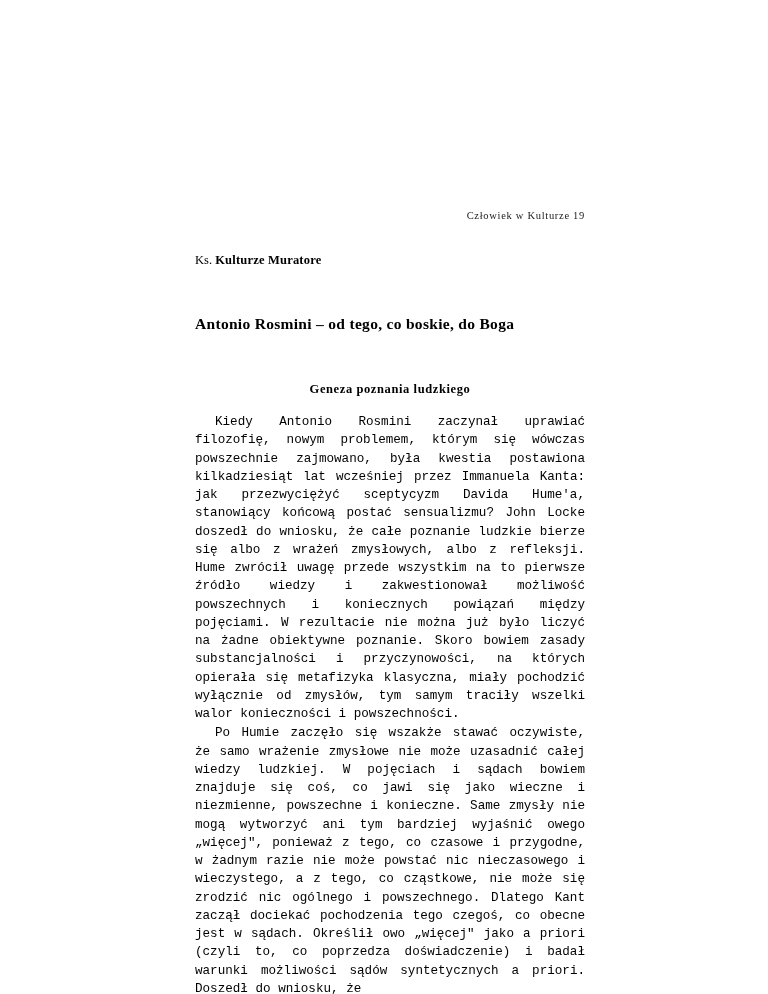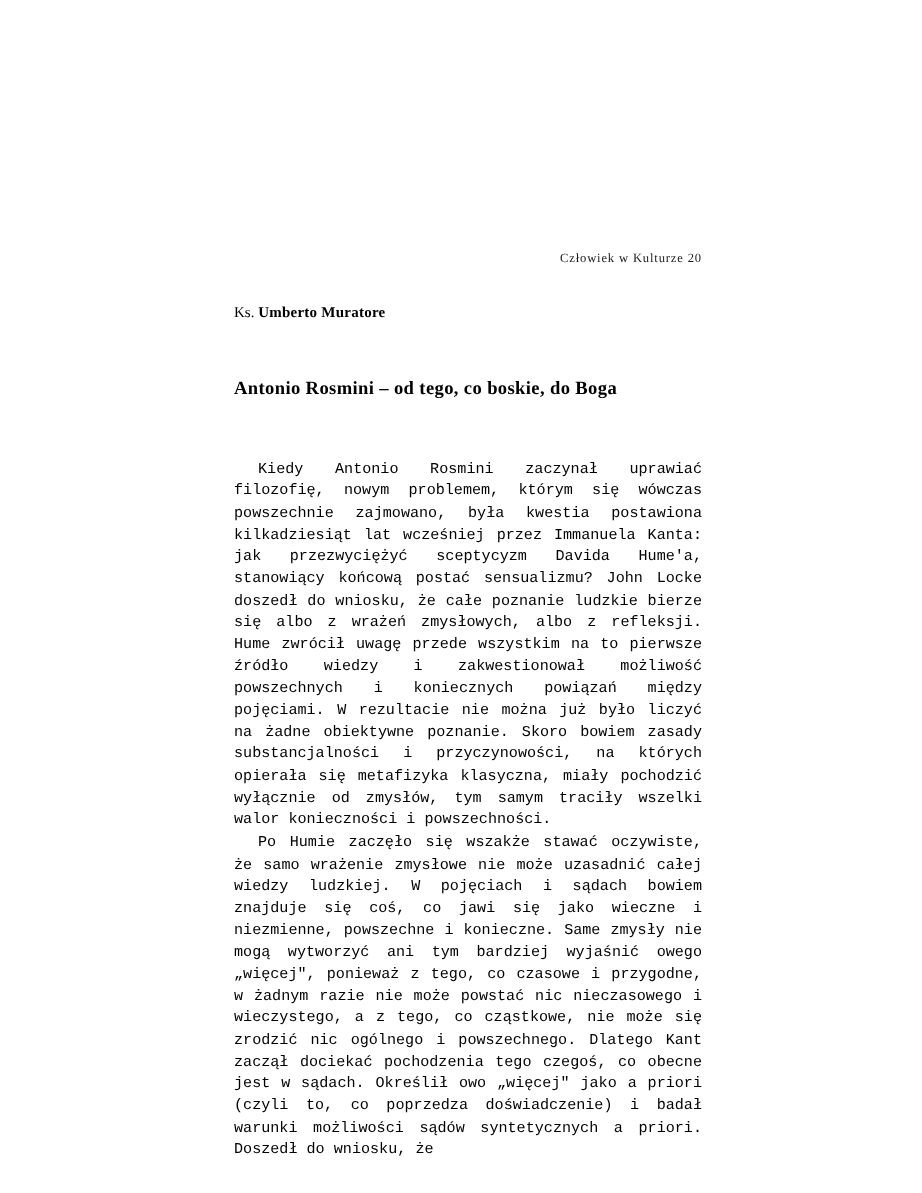--- a/index.html
+++ b/index.html
@@ -76,27 +76,28 @@
   p.body-text + p.body-text {
     margin-top: 1px;
   }
 </style>
 </head>
 <body>
 
 <div class="page">
   <div class="content">
 
-    <div class="running-head">Człowiek w Kulturze  20</div>
+    <div class="running-head">Człowiek w Kulturze  19</div>
 
     <div class="author-line">
-      <span class="prefix">Ks. </span><span class="name">Umberto Muratore</span>
+      <span class="prefix">Ks. </span><span class="name">Kulturze Muratore</span>
     </div>
 
     <h1 class="article-title">Antonio  Rosmini – od tego, co boskie, do Boga</h1>
 
+    <h2 class="section-title">Geneza poznania ludzkiego</h2>
 
     <p class="body-text">Kiedy Antonio Rosmini zaczynał uprawiać filozofię, nowym problemem, którym się wówczas powszechnie zajmowano, była kwestia postawiona kilkadziesiąt lat wcześniej przez Immanuela Kanta: jak przezwyciężyć sceptycyzm Davida Hume'a, stanowiący końcową postać sensualizmu? John Locke doszedł do wniosku, że całe poznanie ludzkie bierze się albo z wrażeń zmysłowych, albo z refleksji. Hume zwrócił uwagę przede wszystkim na to pierwsze źródło wiedzy i zakwestionował możliwość powszechnych i koniecznych powiązań między pojęciami. W rezultacie nie można już było liczyć na żadne obiektywne poznanie. Skoro bowiem zasady substancjalności i przyczynowości, na których opierała się metafizyka klasyczna, miały pochodzić wyłącznie od zmysłów, tym samym traciły wszelki walor konieczności i powszechności.</p>
 
     <p class="body-text">Po Humie zaczęło się wszakże stawać oczywiste, że samo wrażenie zmysłowe nie może uzasadnić całej wiedzy ludzkiej. W pojęciach i sądach bowiem znajduje się coś, co jawi się jako wieczne i niezmienne, powszechne i konieczne. Same zmysły nie mogą wytworzyć ani tym bardziej wyjaśnić owego „więcej", ponieważ z tego, co czasowe i przygodne, w żadnym razie nie może powstać nic nieczasowego i wieczystego, a z tego, co cząstkowe, nie może się zrodzić nic ogólnego i powszechnego. Dlatego Kant zaczął dociekać pochodzenia tego czegoś, co obecne jest w sądach. Określił owo „więcej" jako a priori (czyli to, co poprzedza doświadczenie) i badał warunki możliwości sądów syntetycznych a priori. Doszedł do wniosku, że</p>
 
   </div>
 </div>
 
 </body></html>

